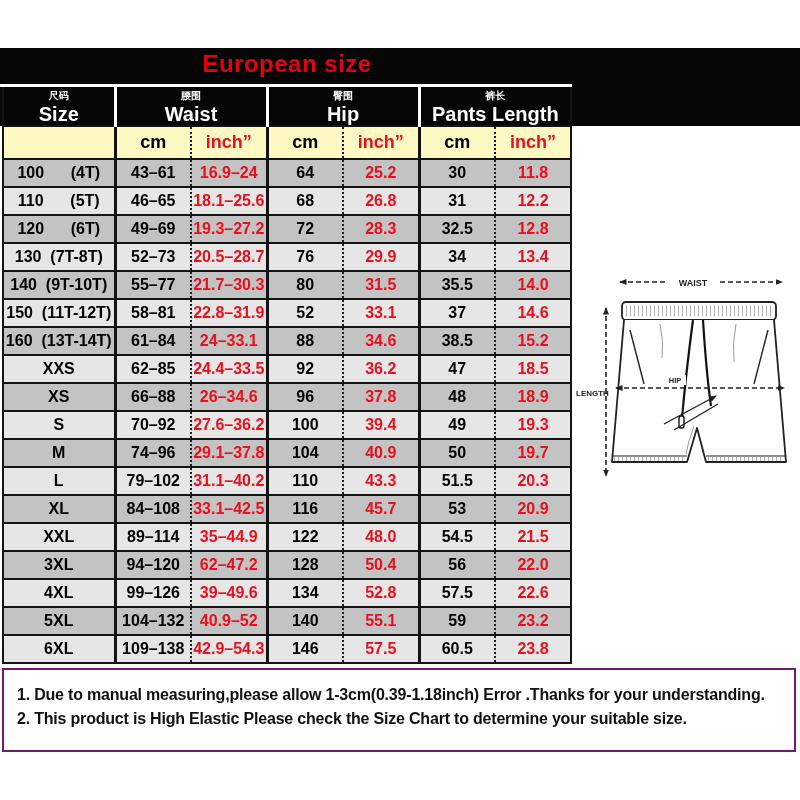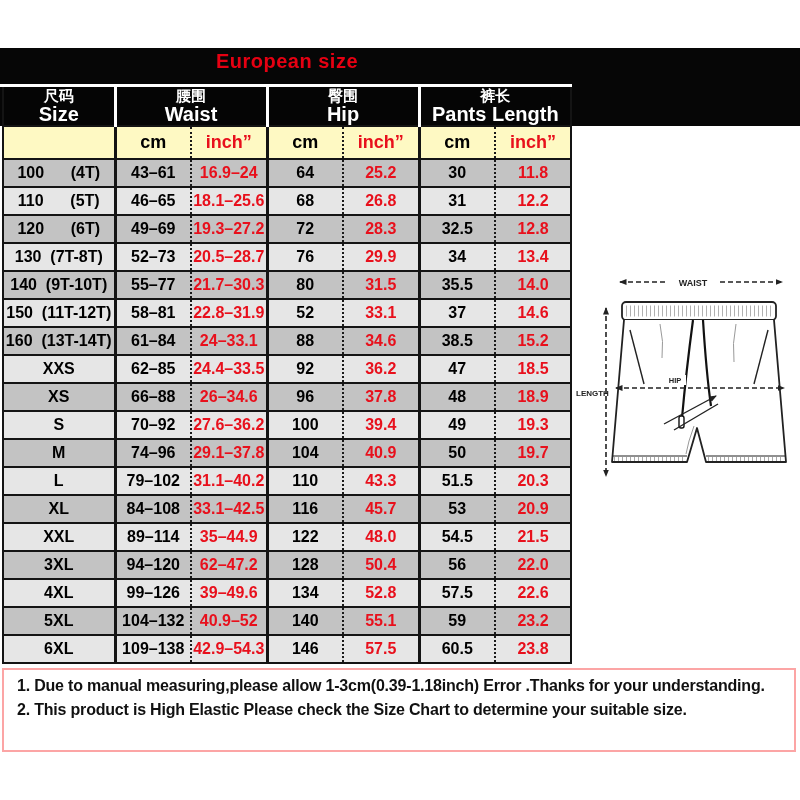--- a/index.html
+++ b/index.html
@@ -4,53 +4,53 @@
 <style>
   html,body{margin:0;padding:0;}
   body{
     width:800px;height:800px;position:relative;background:#ffffff;
     font-family:"Liberation Sans","DejaVu Sans",sans-serif;overflow:hidden;
   }
   
   .band{position:absolute;left:0;top:48px;width:800px;height:78px;background:#060606;}
   .title{
     position:absolute;left:0;top:50px;width:574px;text-align:center;
-    color:#e60012;font-size:20px;font-weight:bold;letter-spacing:0.5px;
+    color:#e60012;font-size:24px;font-weight:bold;letter-spacing:0.5px;
   }
   .title-sep{position:absolute;left:0;top:84px;width:572px;height:3px;background:#ffffff;}
 
   
   table.size-table{
     position:absolute;left:2px;top:87px;width:568px;
     border-collapse:collapse;table-layout:fixed;
     border:2px solid #141414;border-top:none;
   }
   .size-table th,.size-table td{text-align:center;font-weight:bold;padding:0;}
   .group-th{background:#050505;color:#ffffff;height:38px;vertical-align:middle;}
   .group-th + .group-th{border-left:3px solid #ffffff;}
-  .zh{display:block;font-size:15px;line-height:16px;font-weight:bold;}
+  .zh{display:block;font-size:10px;line-height:16px;font-weight:bold;}
   .en{display:block;font-size:20px;line-height:20px;font-weight:bold;}
   .units-td{
     height:31px;background:#fef9c3;font-size:18px;
     border-top:2px solid #141414;border-bottom:2px solid #141414;
   }
   .unit-inch{color:#e8101c;}
   tbody td{height:26px;font-size:16px;border-top:2px solid #141414;vertical-align:middle;}
   tr.dark td{background:#c3c3c3;}
   tr.light td{background:#e6e6e6;}
   .b-solid{border-right:3px solid #141414;}
   .b-dot{border-right:2px dotted #1a1a1a;}
   .red{color:#e8101c;}
   .size-td{white-space:pre;font-size:16px;margin-left:40px;}
 
   
   .notes-box{
     position:absolute;left:2px;top:668px;width:794px;height:84px;
-    border:2px solid #fca5a5;box-sizing:border-box;background:#ffffff;
-    padding:4px 0 0 13px;
+    border:2px solid #701a75;box-sizing:border-box;background:#ffffff;
+    padding:13px 0 0 13px;
   }
   .note-line{
     font-size:16px;font-weight:bold;color:#111;line-height:24px;
     white-space:nowrap;letter-spacing:-0.2px;
   }
 
   
   .diagram{position:absolute;left:576px;top:266px;width:224px;height:232px;}
   .diagram text{font-family:"Liberation Sans","DejaVu Sans",sans-serif;font-weight:bold;fill:#222;}
 </style>

